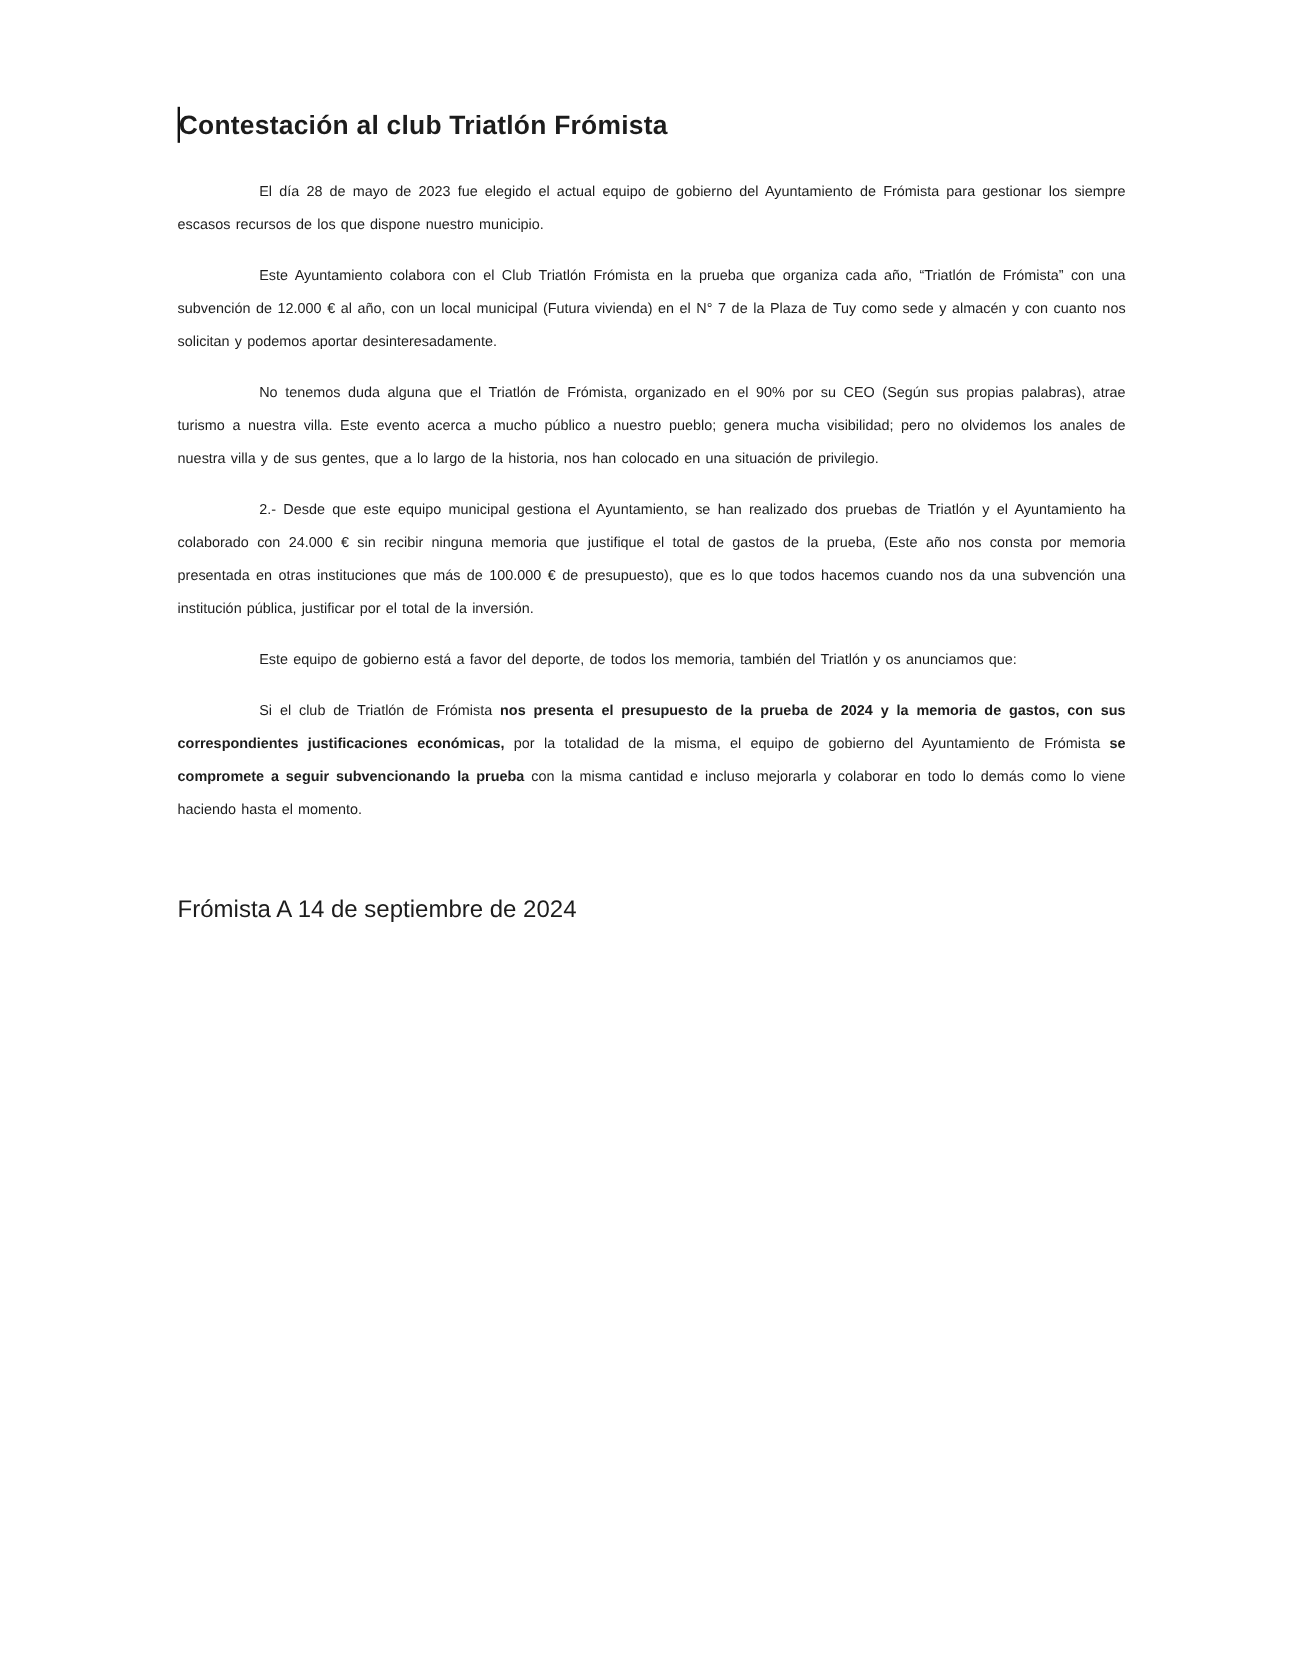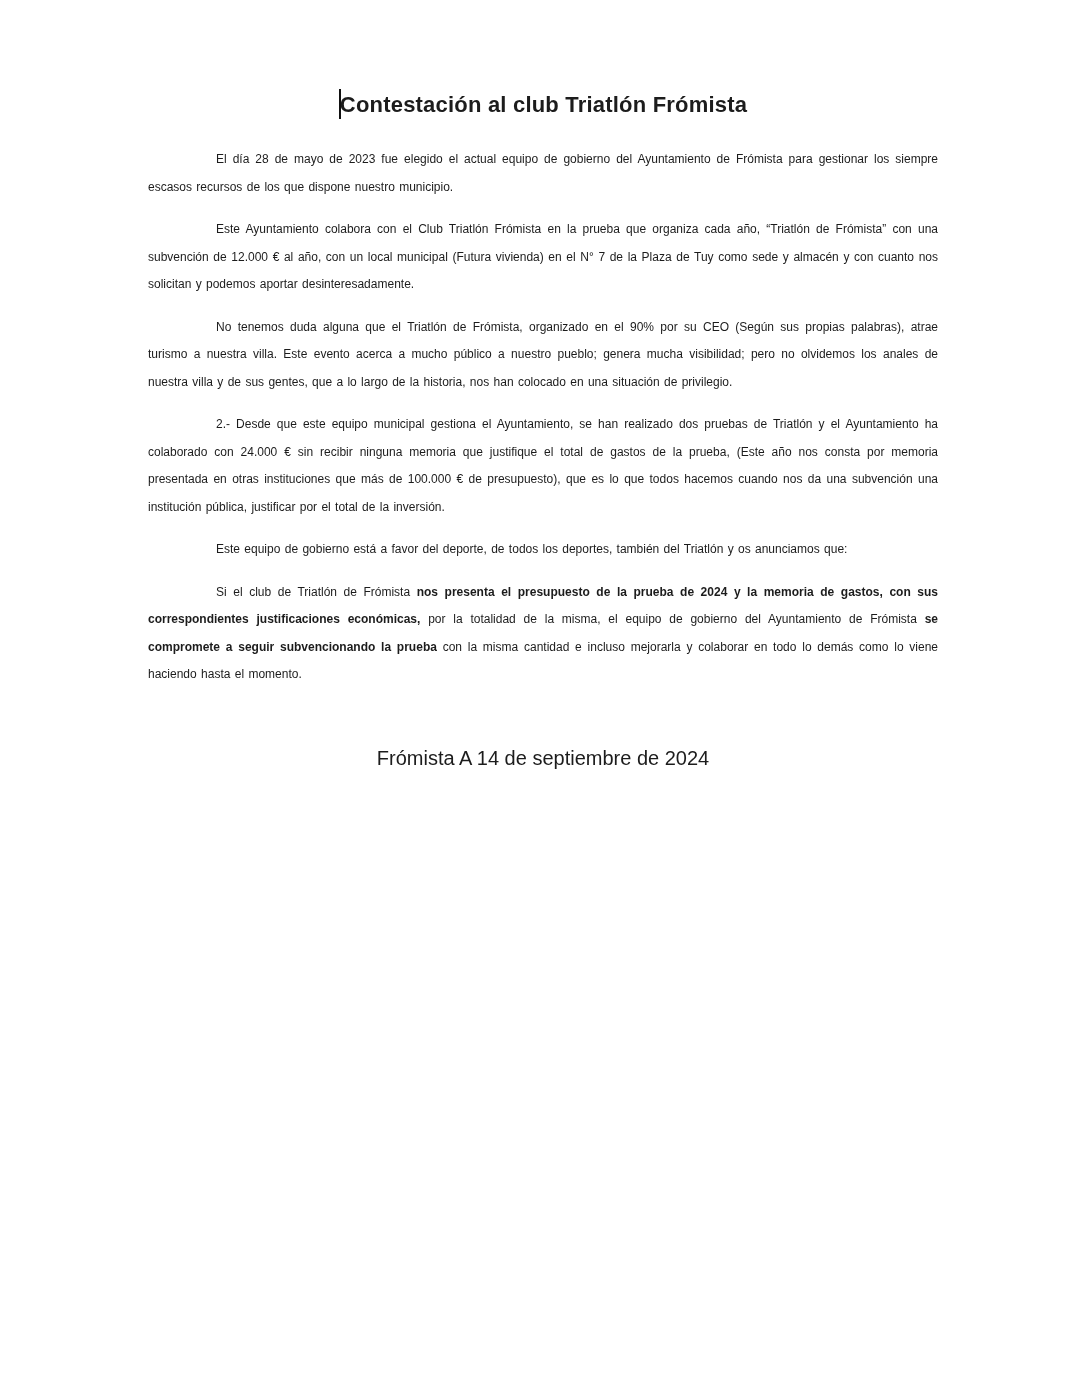--- a/index.html
+++ b/index.html
@@ -17,21 +17,21 @@
   .page {
     width: 790px;
     margin-left: 148px;
     padding-top: 90px;
     box-sizing: content-box;
   }
   .title {
     font-size: 22px;
     font-weight: bold;
     line-height: 30px;
-    text-align: center;
+    text-align: left;
     margin: 0 0 25px 0;
     letter-spacing: 0.2px;
     white-space: nowrap;
   }
   .cursor {
     display: inline-block;
     width: 2px;
     height: 30px;
     background: #111111;
     vertical-align: middle;
@@ -60,42 +60,42 @@
     font-size: 21px;
     line-height: 28px;
     font-weight: bold;
     text-align: center;
     margin: 56px 0 0 0;
     letter-spacing: 0.5px;
   }
   .date-line {
     font-size: 20px;
     line-height: 27.5px;
-    text-align: center;
+    text-align: left;
     margin: 56px 0 0 0;
   }
 </style>
 </head>
 <body>
 
 <div class="page">
 
   <h1 class="title"><span class="cursor"></span><span>Contestación al club Triatlón Frómista</span></h1>
 
   <p class="para">El día 28 de mayo de 2023 fue elegido el actual equipo de gobierno del Ayuntamiento de Frómista para gestionar los siempre escasos recursos de los que dispone nuestro municipio.</p>
 
   <p class="para">Este Ayuntamiento colabora con el Club Triatlón Frómista en la prueba que organiza cada año, “Triatlón de Frómista” con una subvención de 12.000 € al año, con un local municipal (Futura vivienda) en el N° 7 de la Plaza de Tuy como sede y almacén y con cuanto nos solicitan y podemos aportar desinteresadamente.</p>
 
   <p class="para">No tenemos duda alguna que el Triatlón de Frómista, organizado en el 90% por su CEO (Según sus propias palabras), atrae turismo a nuestra villa. Este evento acerca a mucho público a nuestro pueblo; genera mucha visibilidad; pero no olvidemos  los anales de nuestra villa y de sus gentes, que a lo largo de la historia, nos han colocado en una situación de privilegio.</p>
 
 
 
   <p class="para">2.- Desde que este equipo municipal gestiona el Ayuntamiento, se han realizado dos pruebas de Triatlón y el Ayuntamiento ha colaborado con 24.000 € sin recibir ninguna memoria que justifique el total de gastos de la prueba, (Este año nos consta por memoria presentada en otras instituciones que más de 100.000 € de presupuesto), que es lo que todos hacemos cuando nos da una subvención una institución pública, justificar por el total de la inversión.</p>
 
-  <p class="para">Este equipo de gobierno está a favor del deporte, de todos los deportes, también del Triatlón y os anunciamos que:</p>
+  <p class="para">Este equipo de gobierno está a favor del deporte, de todos los memoria, también del Triatlón y os anunciamos que:</p>
 
   <p class="para"><span>Si el club de Triatlón de Frómista </span><span class="b">nos presenta el presupuesto de la prueba de 2024 y la memoria de gastos, con sus correspondientes justificaciones económicas,</span><span> por la totalidad de la misma, el equipo de gobierno del Ayuntamiento de Frómista </span><span class="b">se compromete a seguir subvencionando la prueba</span><span> con la misma cantidad e incluso mejorarla y colaborar en todo lo demás como lo viene haciendo hasta el momento.</span></p>
 
 
 
   <p class="date-line">Frómista A 14 de septiembre de 2024</p>
 
 </div>
 
 </body></html>

